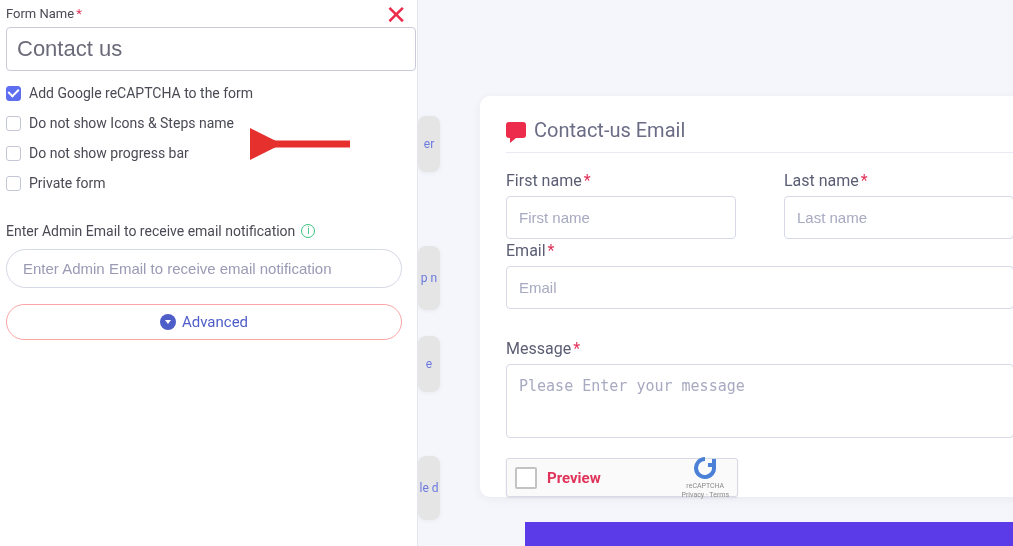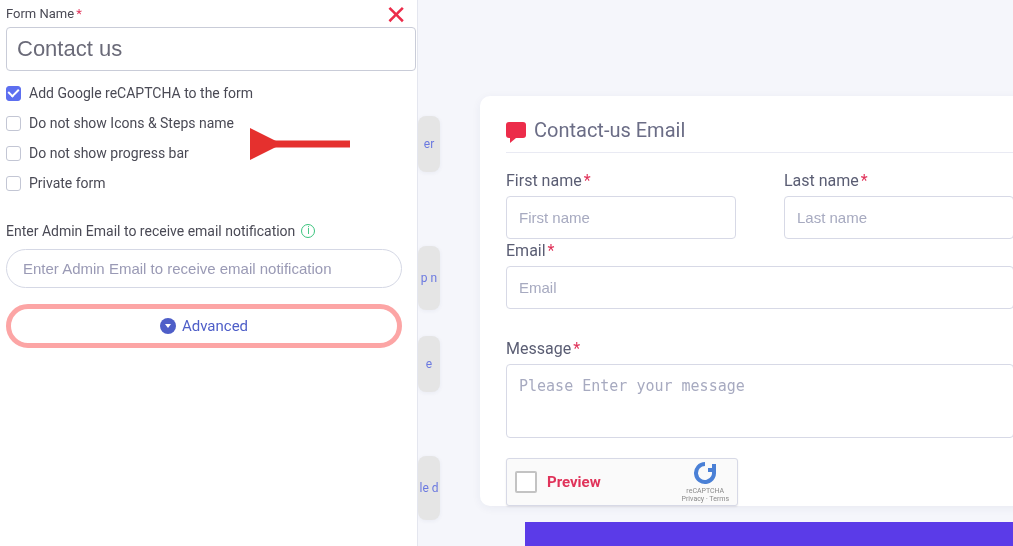--- a/index.html
+++ b/index.html
@@ -100,21 +100,21 @@
     border-radius: 24px;
     padding: 10px 16px;
     font-size: 15px;
     color: #8a8aa0;
   }
   .admin-input::placeholder { color: #9a9ab5; }
 
   .advanced-btn {
     margin-top: 16px;
     width: 396px;
-    border: 5px solid #fca5a5;
+    border: 1px solid #fca5a5;
     border-radius: 24px;
     padding: 8px 0;
     text-align: center;
     font-size: 15px;
     color: #4e5ec8;
     background: #fff;
     cursor: pointer;
     display: flex;
     align-items: center; justify-content: center;
     gap: 6px;
@@ -191,21 +191,21 @@
     padding: 12px;
     font-size: 15px;
     min-height: 74px;
     resize: none;
   }
   .textarea::placeholder { color: #a7aac0; }
 
   
   .recaptcha {
     margin-top: 16px;
-    width: 232px; height: 48px;
+    width: 232px; height: 39px;
     border: 1px solid #d7d9e6;
     border-radius: 3px;
     display: flex; align-items: center;
     padding: 0 8px;
     gap: 10px;
     background: #fafafa;
     box-shadow: 0 1px 2px rgba(0,0,0,.08);
   }
   .recaptcha-check {
     width: 22px; height: 22px;

